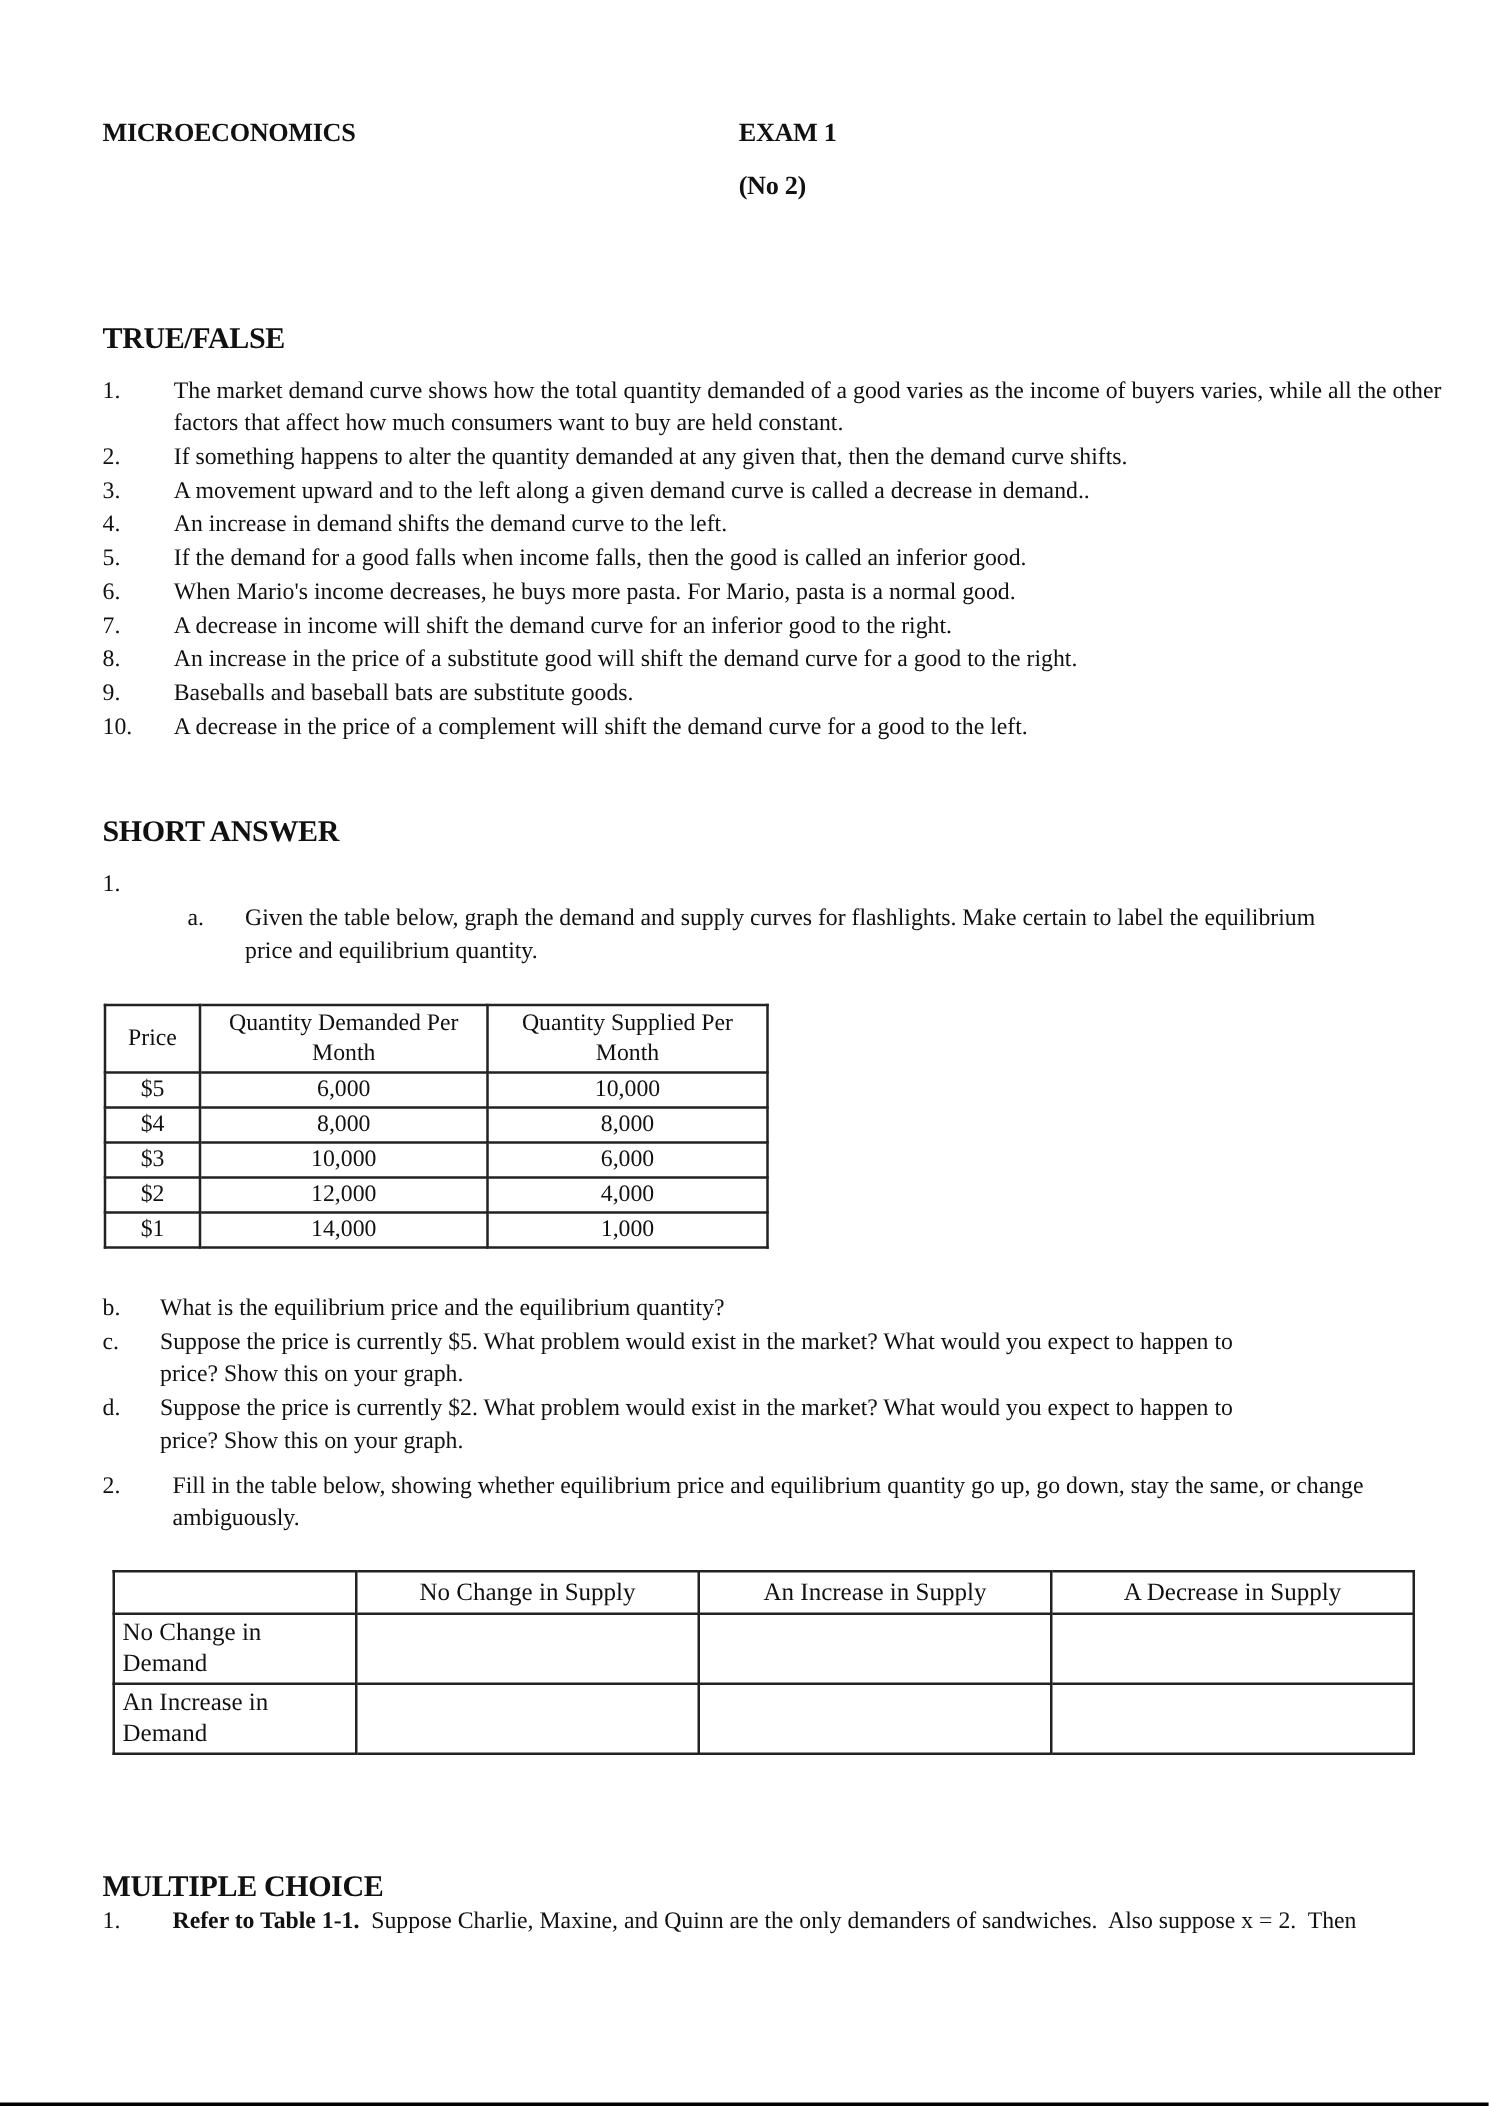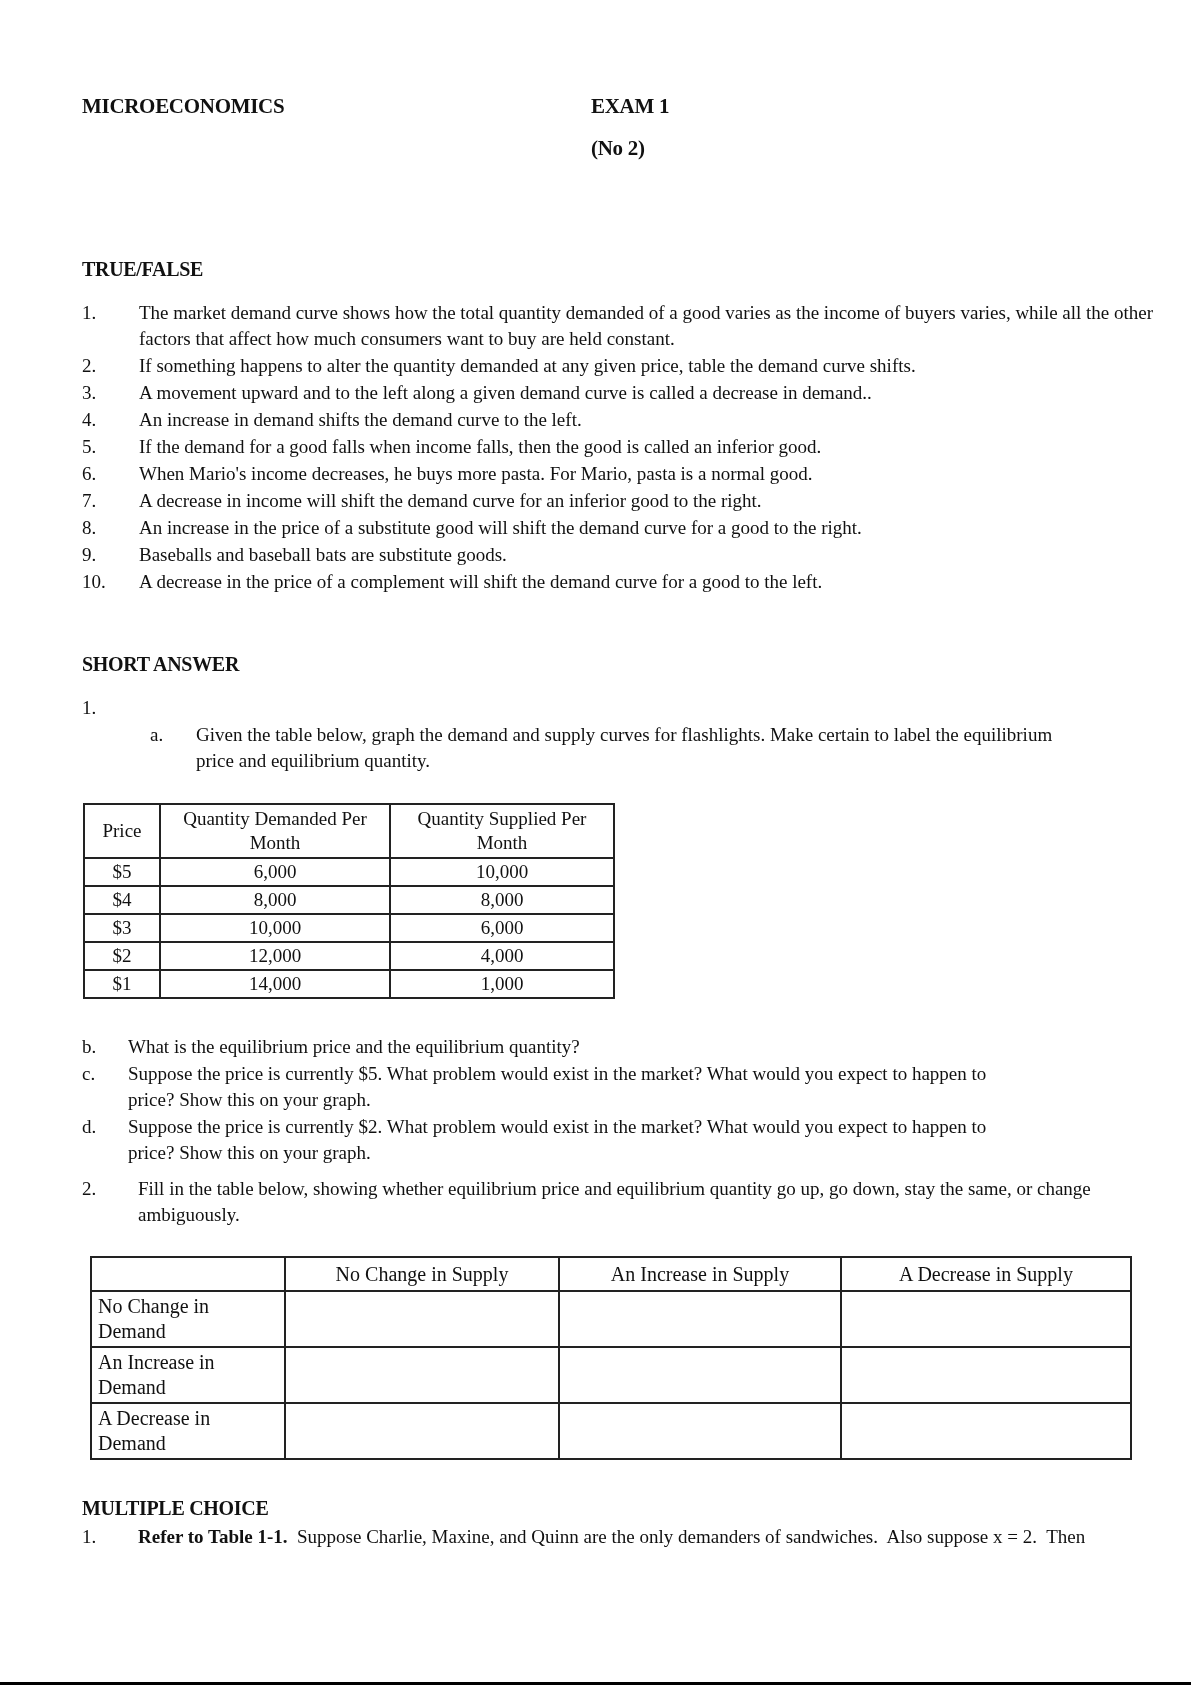--- a/index.html
+++ b/index.html
@@ -2,21 +2,21 @@
 <html><head>
 <meta charset="utf-8">
 <style>
   html, body { margin: 0; padding: 0; background: #ffffff; }
   body {
     width: 1191px; height: 1685px; position: relative; overflow: hidden;
     font-family: "Liberation Serif", "DejaVu Serif", serif; color: #111;
   }
   .abs { position: absolute; }
   .hdr { font-weight: bold; font-size: 21px; letter-spacing: -0.3px; }
-  .sec { font-weight: bold; font-size: 20px; letter-spacing: -0.3px; }
+  .sec { font-weight: bold; font-size: 24px; letter-spacing: -0.3px; }
   .txt { font-size: 19px; line-height: 26px; }
   .tf-item { position: absolute; left: 82px; width: 1100px; font-size: 19px; line-height: 26px; }
   .tf-num { position: absolute; left: 0; width: 40px; }
   .tf-text { position: absolute; left: 57px; width: 1040px; }
   table { border-collapse: collapse; }
   .t1 { position: absolute; left: 83px; top: 803px; width: 532px; font-size: 19px; }
   .t1 th, .t1 td { border: 2px solid #222; text-align: center; font-weight: normal; padding: 0 4px; line-height: 24px; }
   .t1 th { height: 52px; }
   .t1 td { height: 26px; }
   .t2 { position: absolute; left: 90px; top: 1256px; width: 1042px; font-size: 20px; }
@@ -35,21 +35,21 @@
 
 <div class="abs sec" style="left:82px; top:258px;">TRUE/FALSE</div>
 
 <div>
   <div class="tf-item" style="top:300px; height:52px;">
     <span class="tf-num">1.</span>
     <span class="tf-text">The market demand curve shows how the total quantity demanded of a good varies as the income of buyers varies, while all the other factors that affect how much consumers want to buy are held constant.</span>
   </div>
   <div class="tf-item" style="top:353px;">
     <span class="tf-num">2.</span>
-    <span class="tf-text">If something happens to alter the quantity demanded at any given price, table the demand curve shifts.</span>
+    <span class="tf-text">If something happens to alter the quantity demanded at any given that, then the demand curve shifts.</span>
   </div>
   <div class="tf-item" style="top:380px;">
     <span class="tf-num">3.</span>
     <span class="tf-text">A movement upward and to the left along a given demand curve is called a decrease in demand..</span>
   </div>
   <div class="tf-item" style="top:407px;">
     <span class="tf-num">4.</span>
     <span class="tf-text">An increase in demand shifts the demand curve to the left.</span>
   </div>
   <div class="tf-item" style="top:434px;">
@@ -145,26 +145,20 @@
       <td></td>
       <td></td>
       <td></td>
     </tr>
     <tr>
       <td>An Increase in Demand</td>
       <td></td>
       <td></td>
       <td></td>
     </tr>
-    <tr>
-      <td>A Decrease in Demand</td>
-      <td></td>
-      <td></td>
-      <td></td>
-    </tr>
   </tbody>
 </table>
 
 <div class="abs sec" style="left:82px; top:1497px;">MULTIPLE CHOICE</div>
 <div class="abs txt" style="left:82px; top:1524px;">1.</div>
 <div class="abs txt" style="left:138px; top:1524px; width:1000px;"><b>Refer to Table 1-1.</b><span style="white-space:pre-wrap;">  Suppose Charlie, Maxine, and Quinn are the only demanders of sandwiches.  Also suppose x = 2.  Then</span></div>
 
 <div class="bottom-rule"></div>
 
 </body></html>

